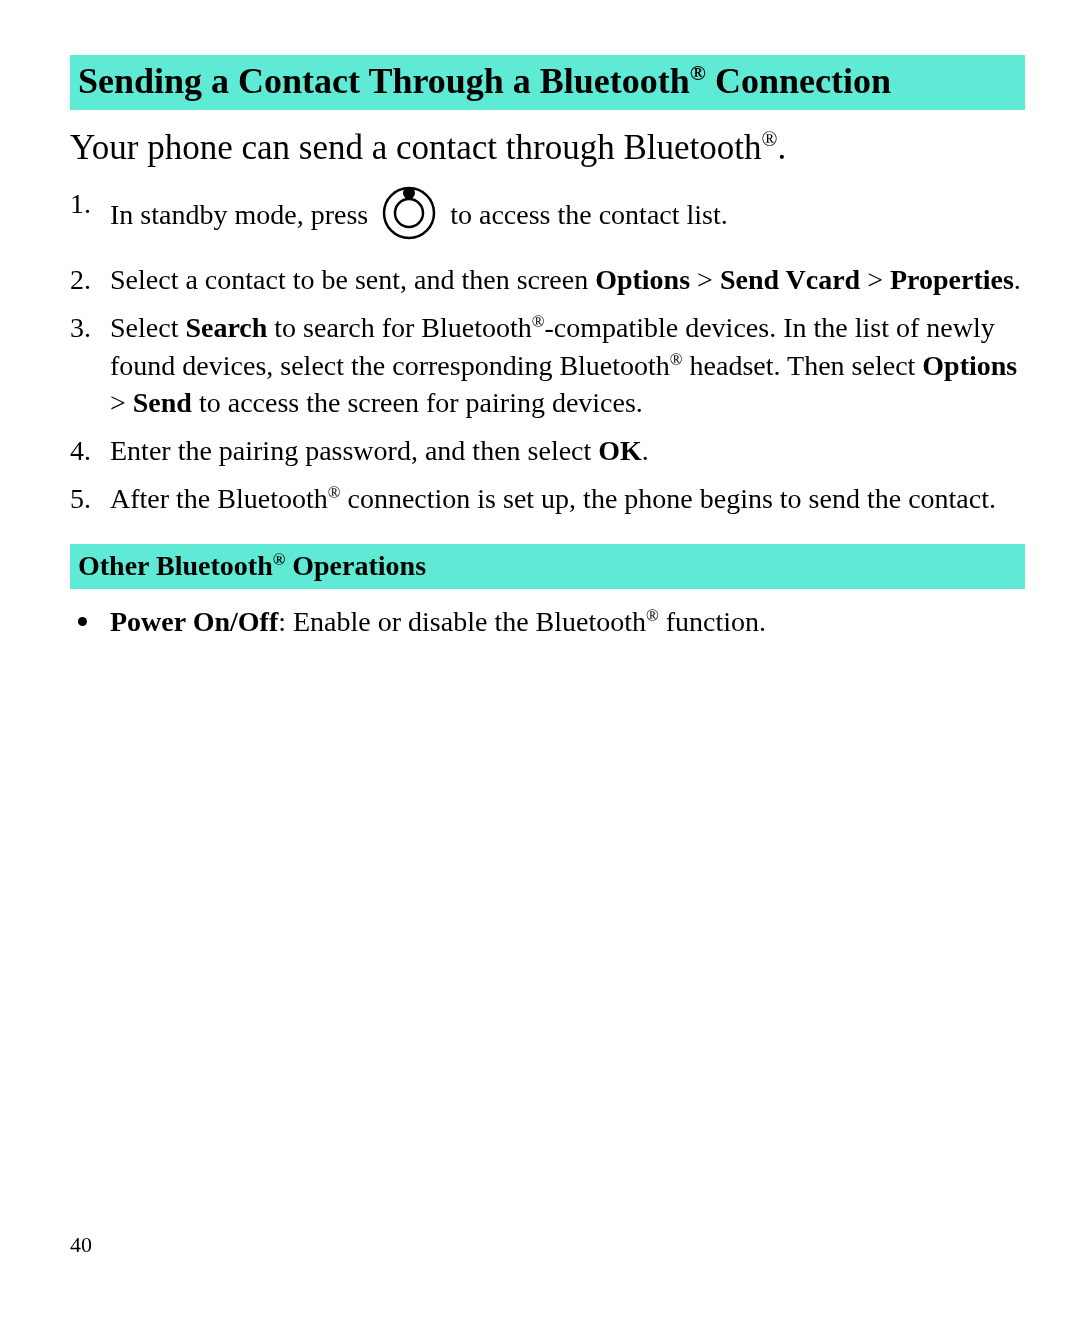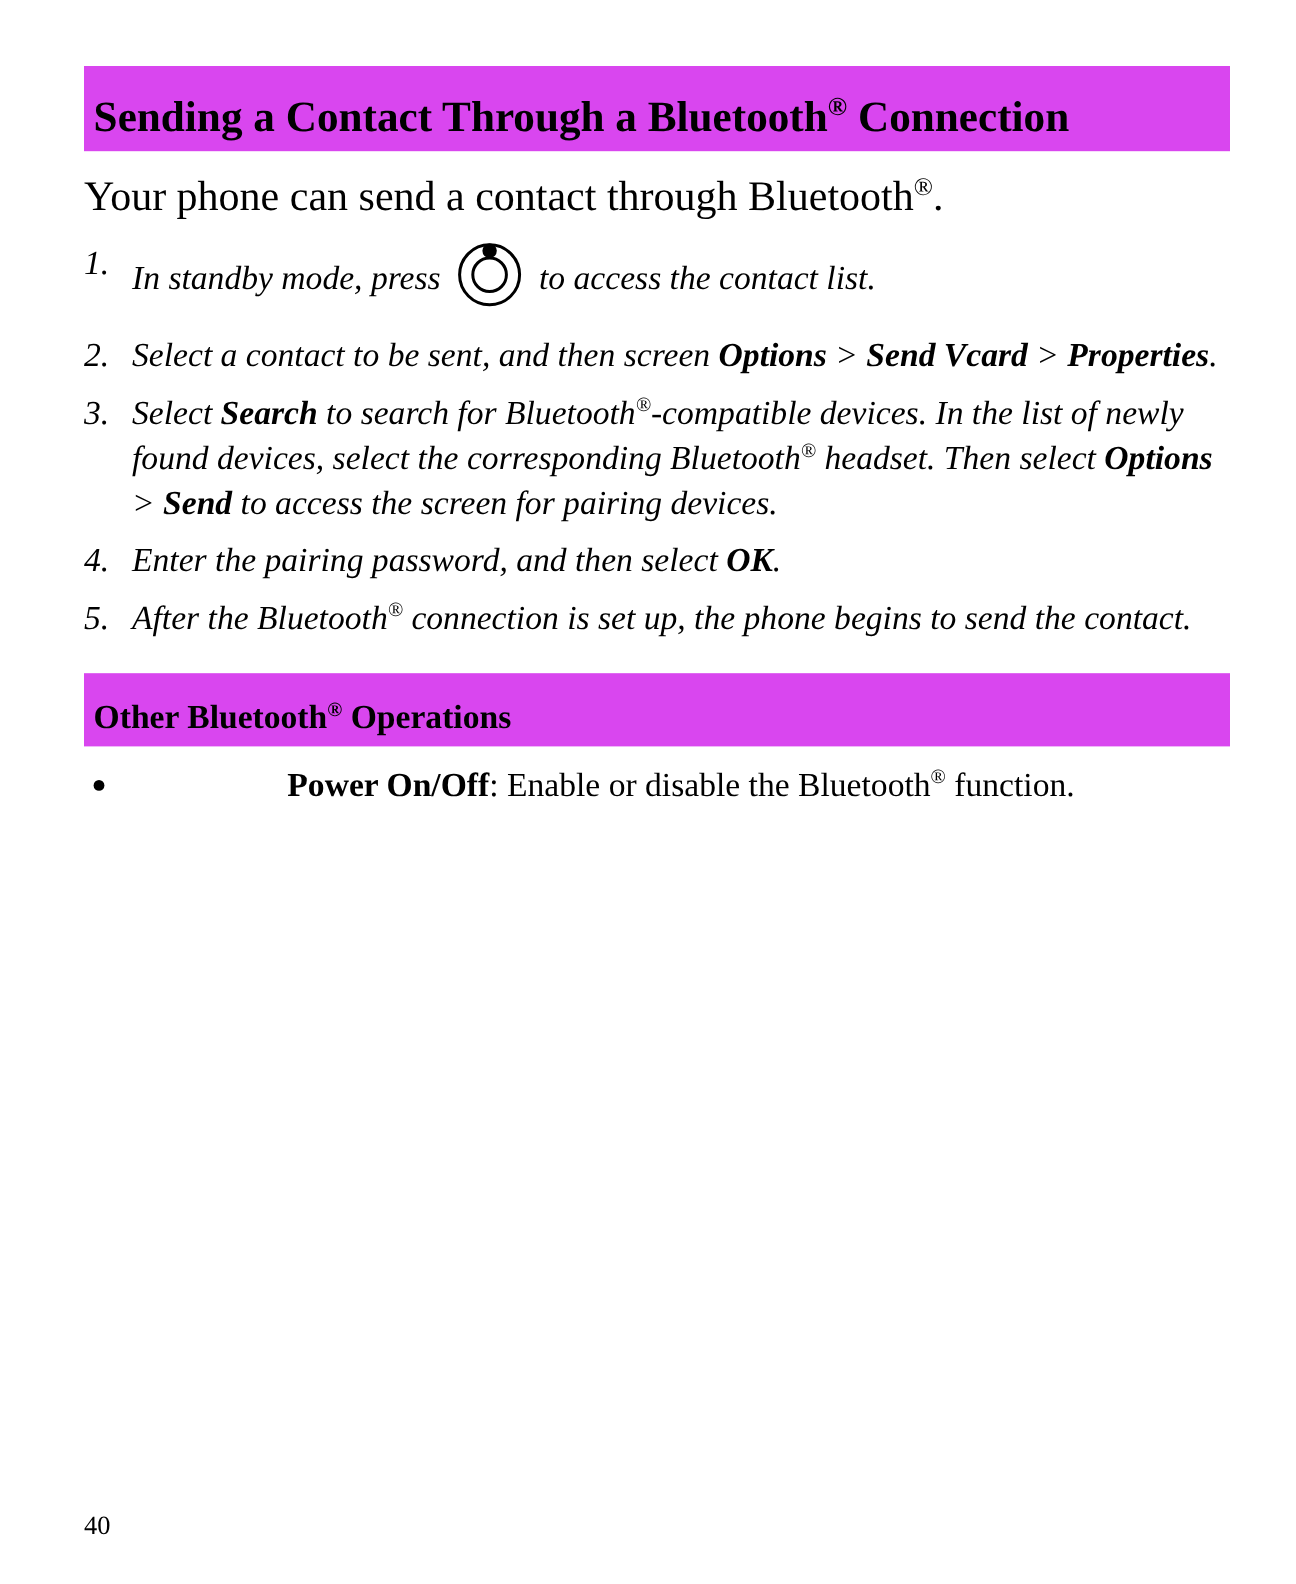--- a/index.html
+++ b/index.html
@@ -12,26 +12,26 @@
     height: 1320px;
     box-sizing: border-box;
   }
   .page {
     padding: 55px 55px 40px 70px;
     box-sizing: border-box;
     height: 100%;
     position: relative;
   }
   .heading-bar {
-    background: #d946ef;
+    background: #5eead4;
     font-family: "Book Antiqua", Palatino, "Palatino Linotype", serif;
     font-weight: bold;
     font-size: 36px;
     line-height: 1.25;
-    padding: 20px 8px 6px 8px;
+    padding: 4px 8px 6px 8px;
     margin-bottom: 14px;
   }
   .heading-bar.small {
     font-size: 28px;
     margin-top: 26px;
   }
   .intro {
     font-size: 35px;
     line-height: 1.35;
     margin: 10px 0 14px 0;
@@ -46,38 +46,36 @@
     margin: 0;
     counter-reset: step;
   }
   ol.steps > li {
     font-size: 28px;
     line-height: 1.35;
     padding-left: 40px;
     position: relative;
     margin: 10px 0;
     counter-increment: step;
-    font-style: italic;
   }
   ol.steps > li::before {
     content: counter(step) ".";
     position: absolute;
     left: 0;
     top: 0;
   }
   .nav-icon {
     display: inline-block;
     vertical-align: middle;
     margin: 0 6px;
   }
   ul.bullets {
     list-style: none;
     padding: 0;
     margin: 10px 0 0 0;
-    text-align: center;
   }
   ul.bullets > li {
     font-size: 28px;
     line-height: 1.35;
     padding-left: 40px;
     position: relative;
     margin: 8px 0;
   }
   ul.bullets > li::before {
     content: "";
@@ -85,21 +83,21 @@
     left: 8px;
     top: 14px;
     width: 9px;
     height: 9px;
     background: #000;
     border-radius: 50%;
   }
   .bold { font-weight: bold; }
   .page-num {
     position: absolute;
-    bottom: 36px;
+    bottom: 62px;
     left: 70px;
     font-size: 22px;
   }
 </style>
 </head>
 <body>
 
 <div class="page">
 
   <div class="heading-bar">

